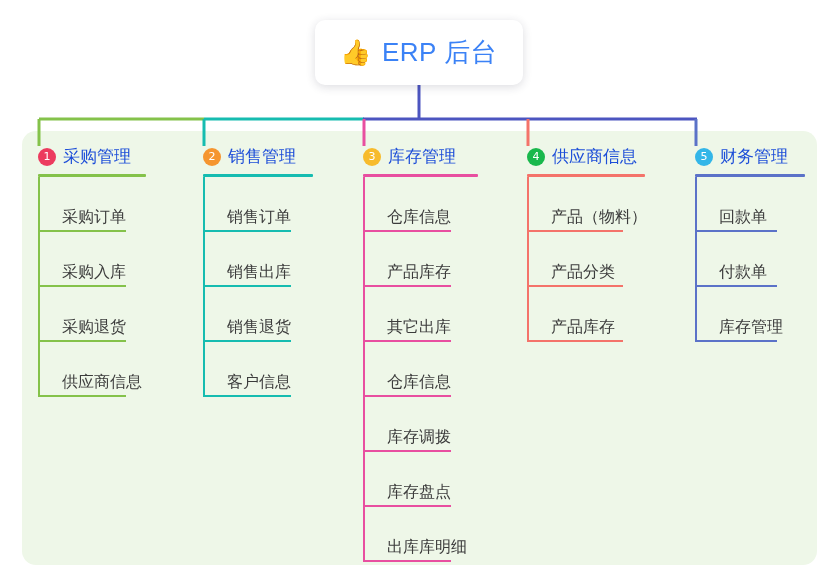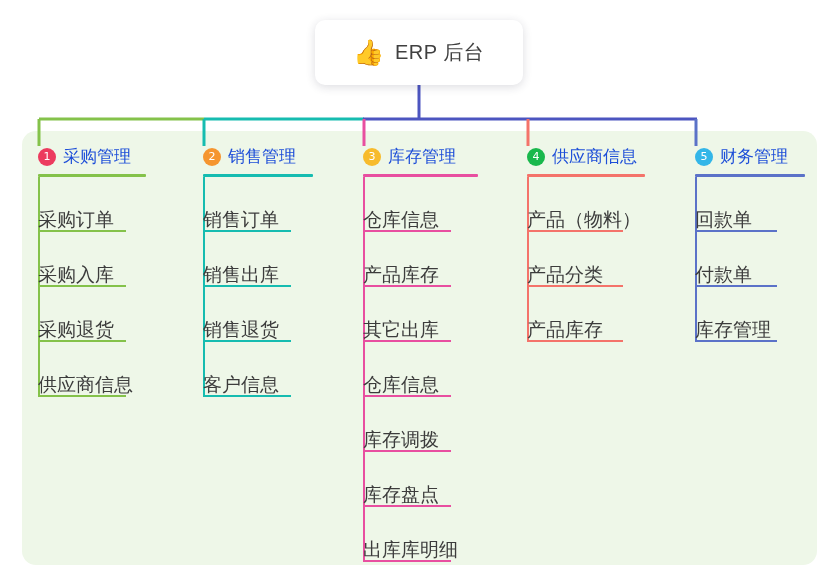--- a/index.html
+++ b/index.html
@@ -36,22 +36,22 @@
     justify-content: center;
     gap: 10px;
     box-sizing: border-box;
   }
   .root-emoji {
     font-size: 25px;
     line-height: 1;
     display: inline-block;
   }
   .root-title {
-    font-size: 20px;
-    color: #404040;
+    font-size: 26px;
+    color: #3b82f6;
     letter-spacing: 0.5px;
     white-space: nowrap;
   }
 
   
   .connectors {
     position: absolute;
     left: 0;
     top: 0;
     width: 839px;
@@ -109,23 +109,23 @@
     position: absolute;
     width: 2px;
   }
 
   .item {
     position: absolute;
     height: 34px;
   }
   .item-label {
     position: absolute;
-    left: 0;
+    left: 24px;
     top: 0;
-    font-size: 19px;
+    font-size: 16px;
     color: #3c3c3c;
     white-space: nowrap;
   }
   .item-rule {
     position: absolute;
     left: 0;
     top: 23px;
     height: 2px;
   }
 </style>

